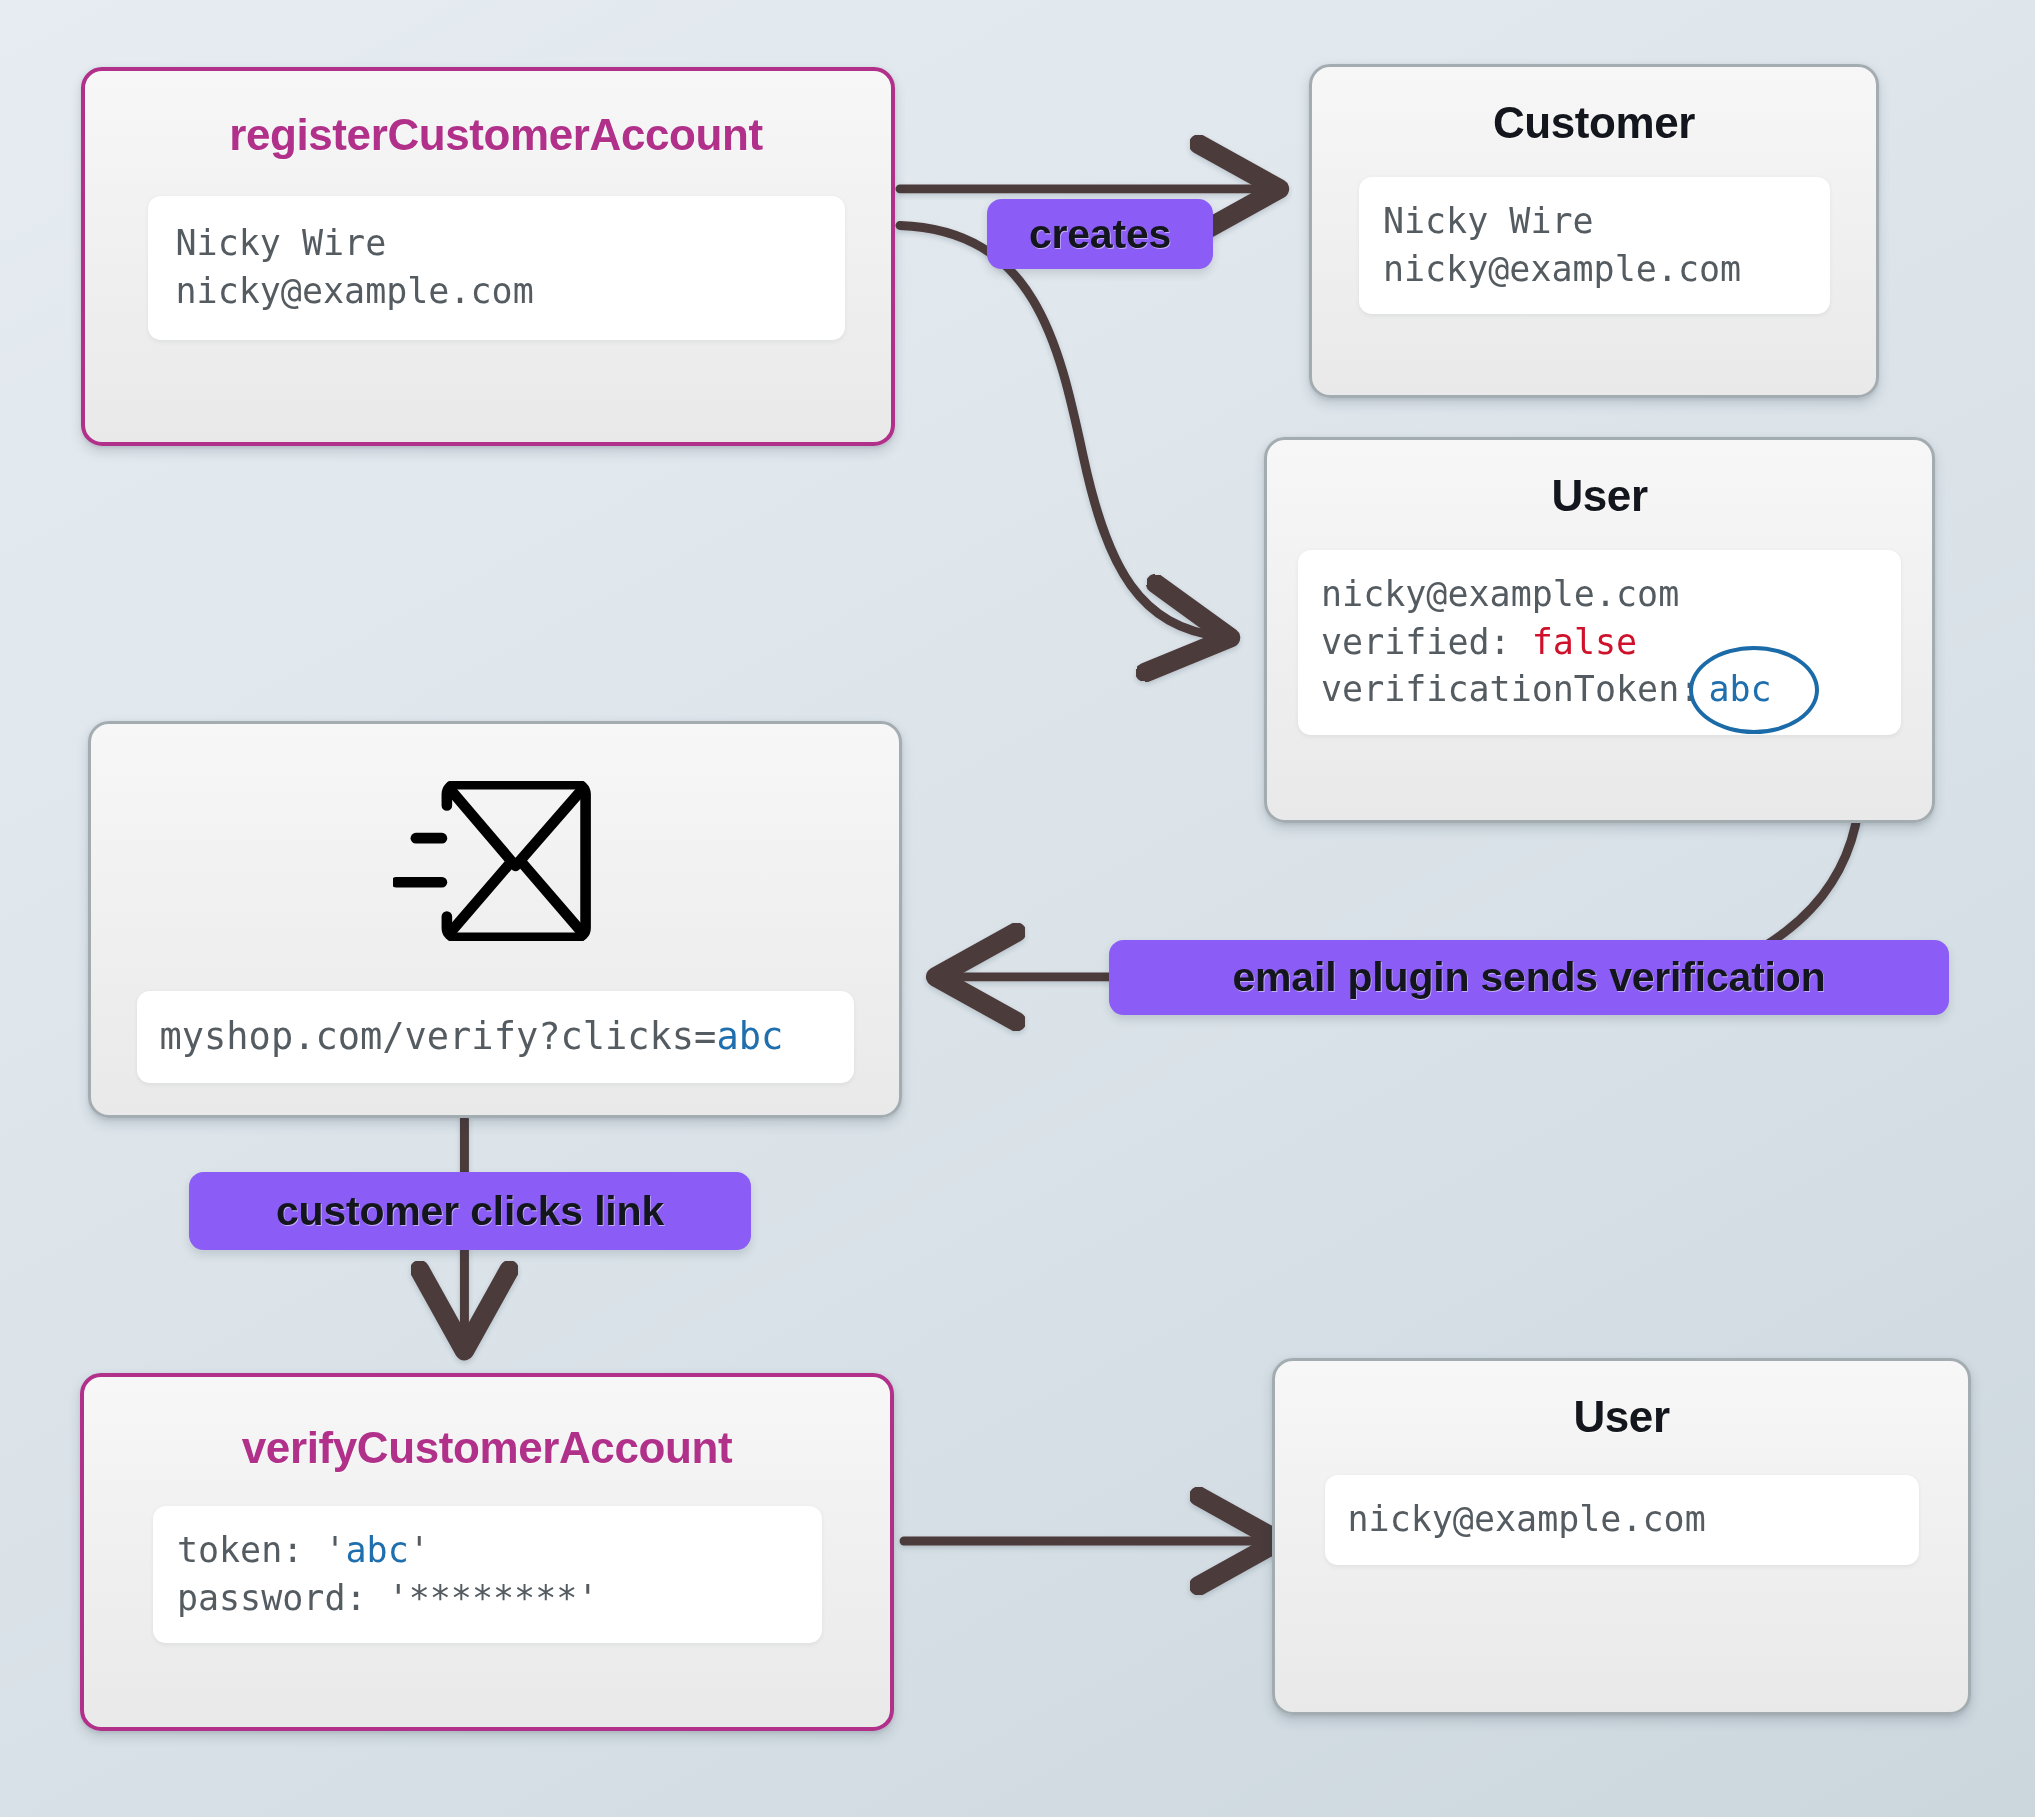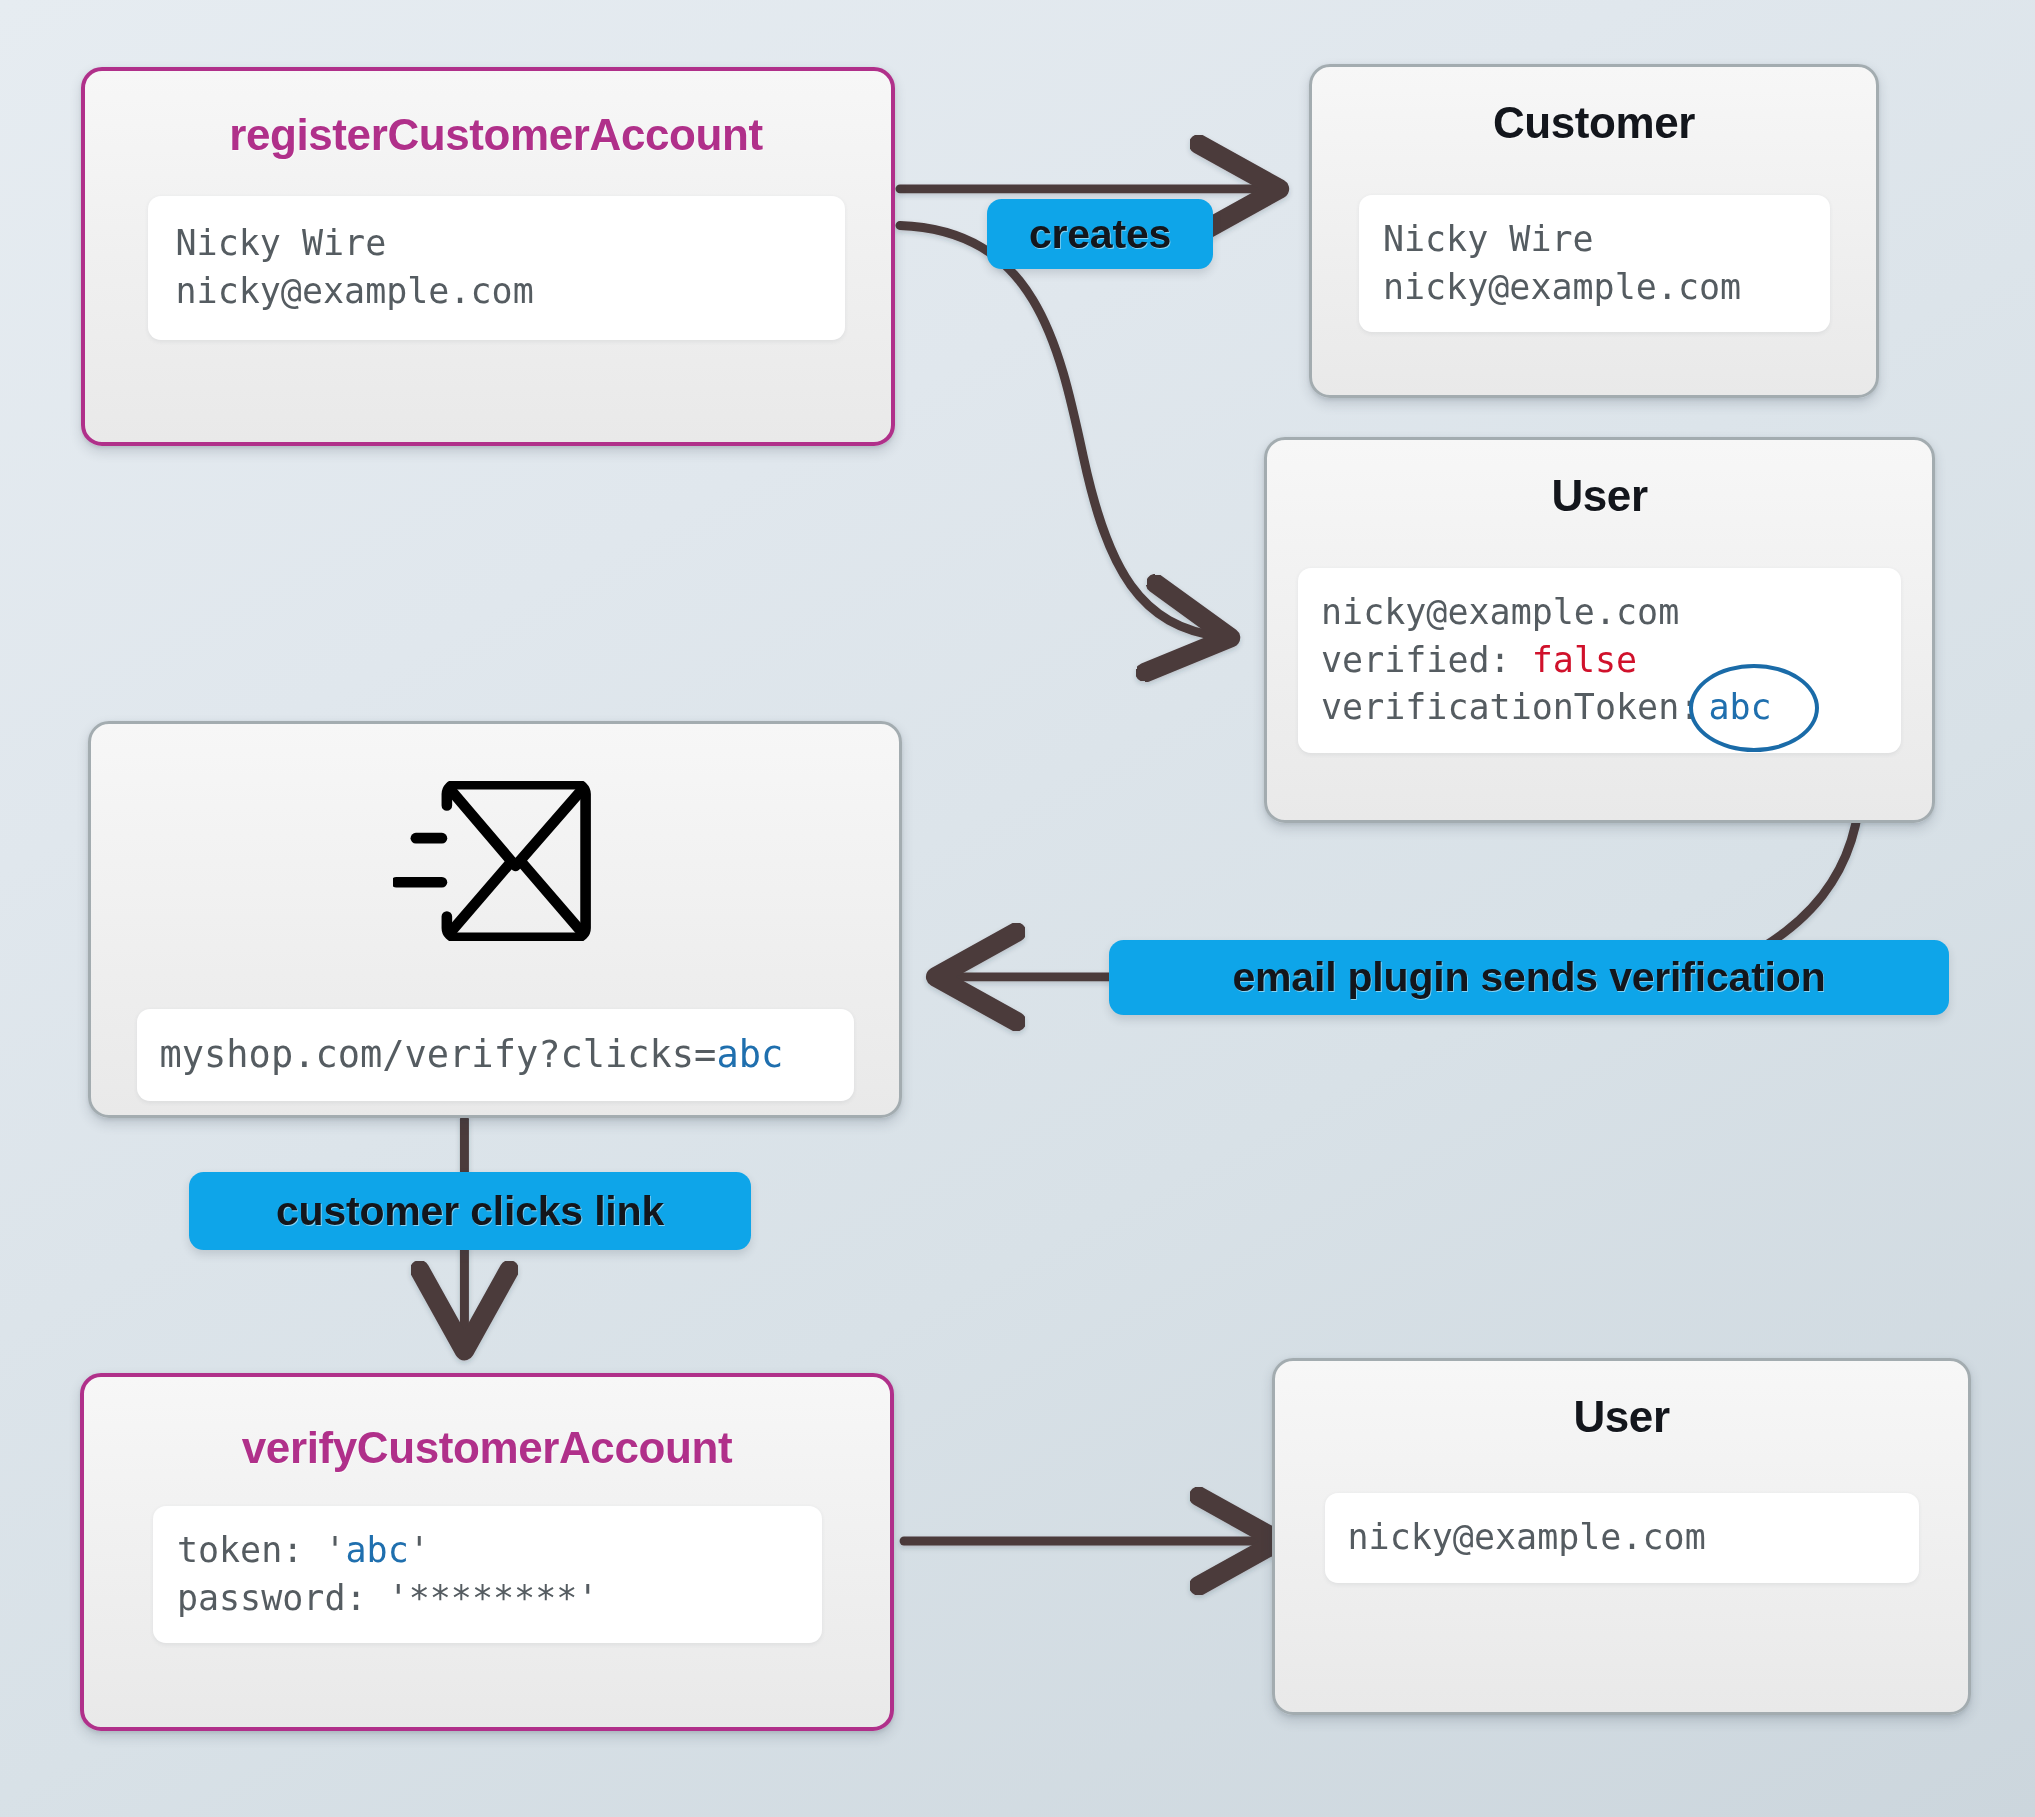--- a/index.html
+++ b/index.html
@@ -21,21 +21,21 @@
   .node {
     position: absolute;
     box-sizing: border-box;
     border-radius: 21px;
     background: linear-gradient(180deg, #f7f7f7 0%, #f2f2f2 35%, #e9e9e9 100%);
     box-shadow: 0 5.7px 11.4px rgba(40,55,70,0.17), 0 1.6px 3.3px rgba(40,55,70,0.10);
     display: flex;
     flex-direction: column;
     align-items: center;
   }
-  .node.plain   { border: 3.3px solid #a3acb0; gap: 18px; }
+  .node.plain   { border: 3.3px solid #a3acb0; }
   .node.accent  { border: 4.1px solid #b0308a; }
 
   .node-title {
     font-weight: bold;
     font-size: 44px;
     letter-spacing: -0.4px;
     text-shadow: 0.8px 0.8px 0 rgba(255,255,255,0.55);
     margin: 0;
     padding: 0;
     white-space: nowrap;
@@ -76,21 +76,21 @@
     height: 80px;
     transform: translateY(-50%);
     border: 4.1px solid #1a6ba8;
     border-radius: 50%;
     pointer-events: none;
   }
 
   
   .edge-label {
     position: absolute;
-    background: #0ea5e9;
+    background: #8b5cf6;
     border-radius: 14.7px;
     box-shadow: 0 4.1px 9px rgba(40,55,70,0.15);
     color: #13161c;
     font-weight: bold;
     font-size: 41px;
     letter-spacing: -0.2px;
     white-space: nowrap;
     display: flex;
     align-items: center;
     justify-content: center;

